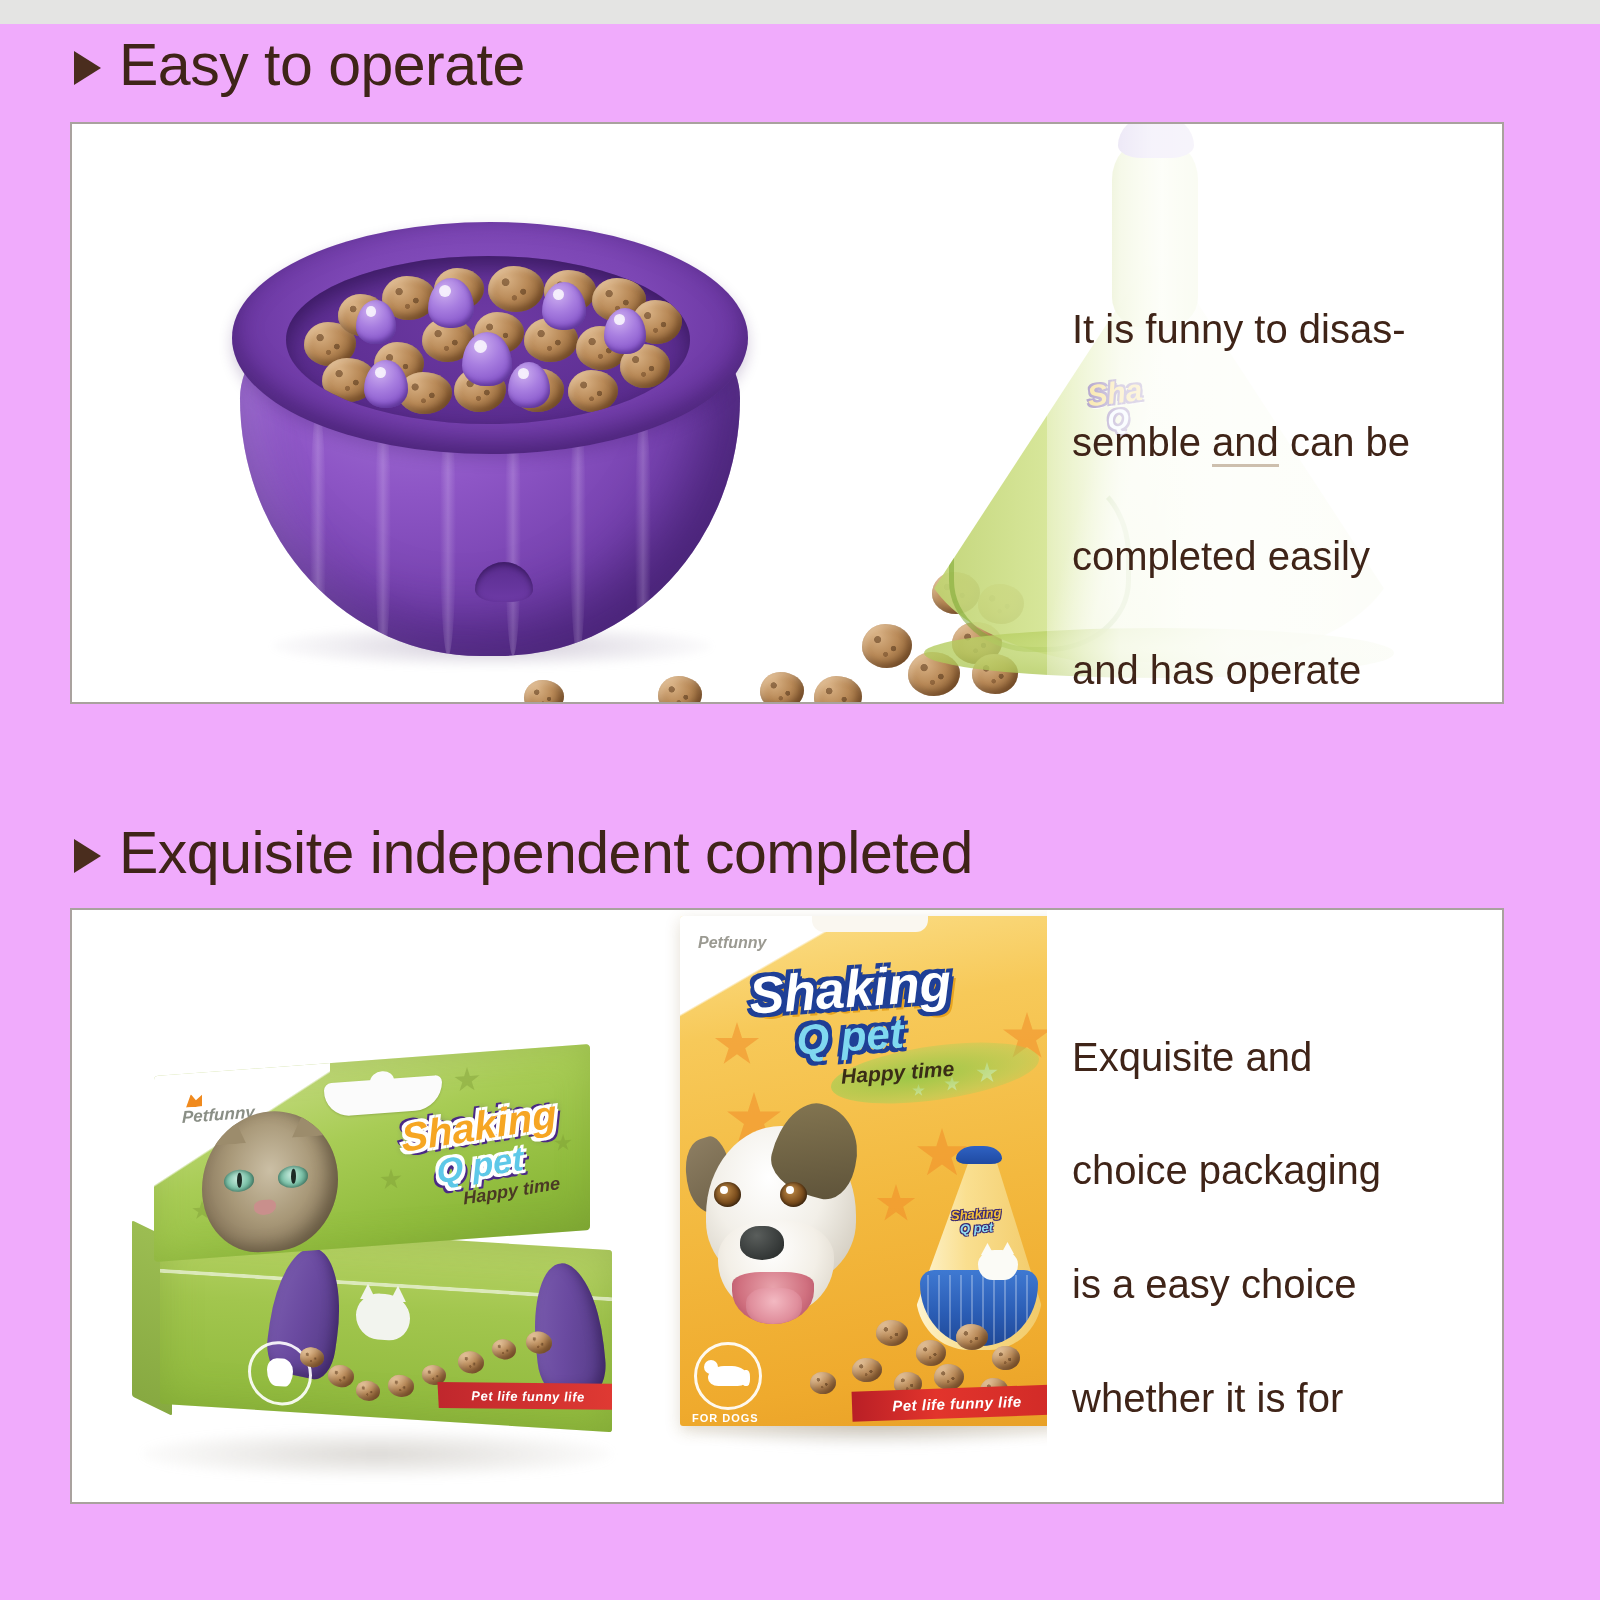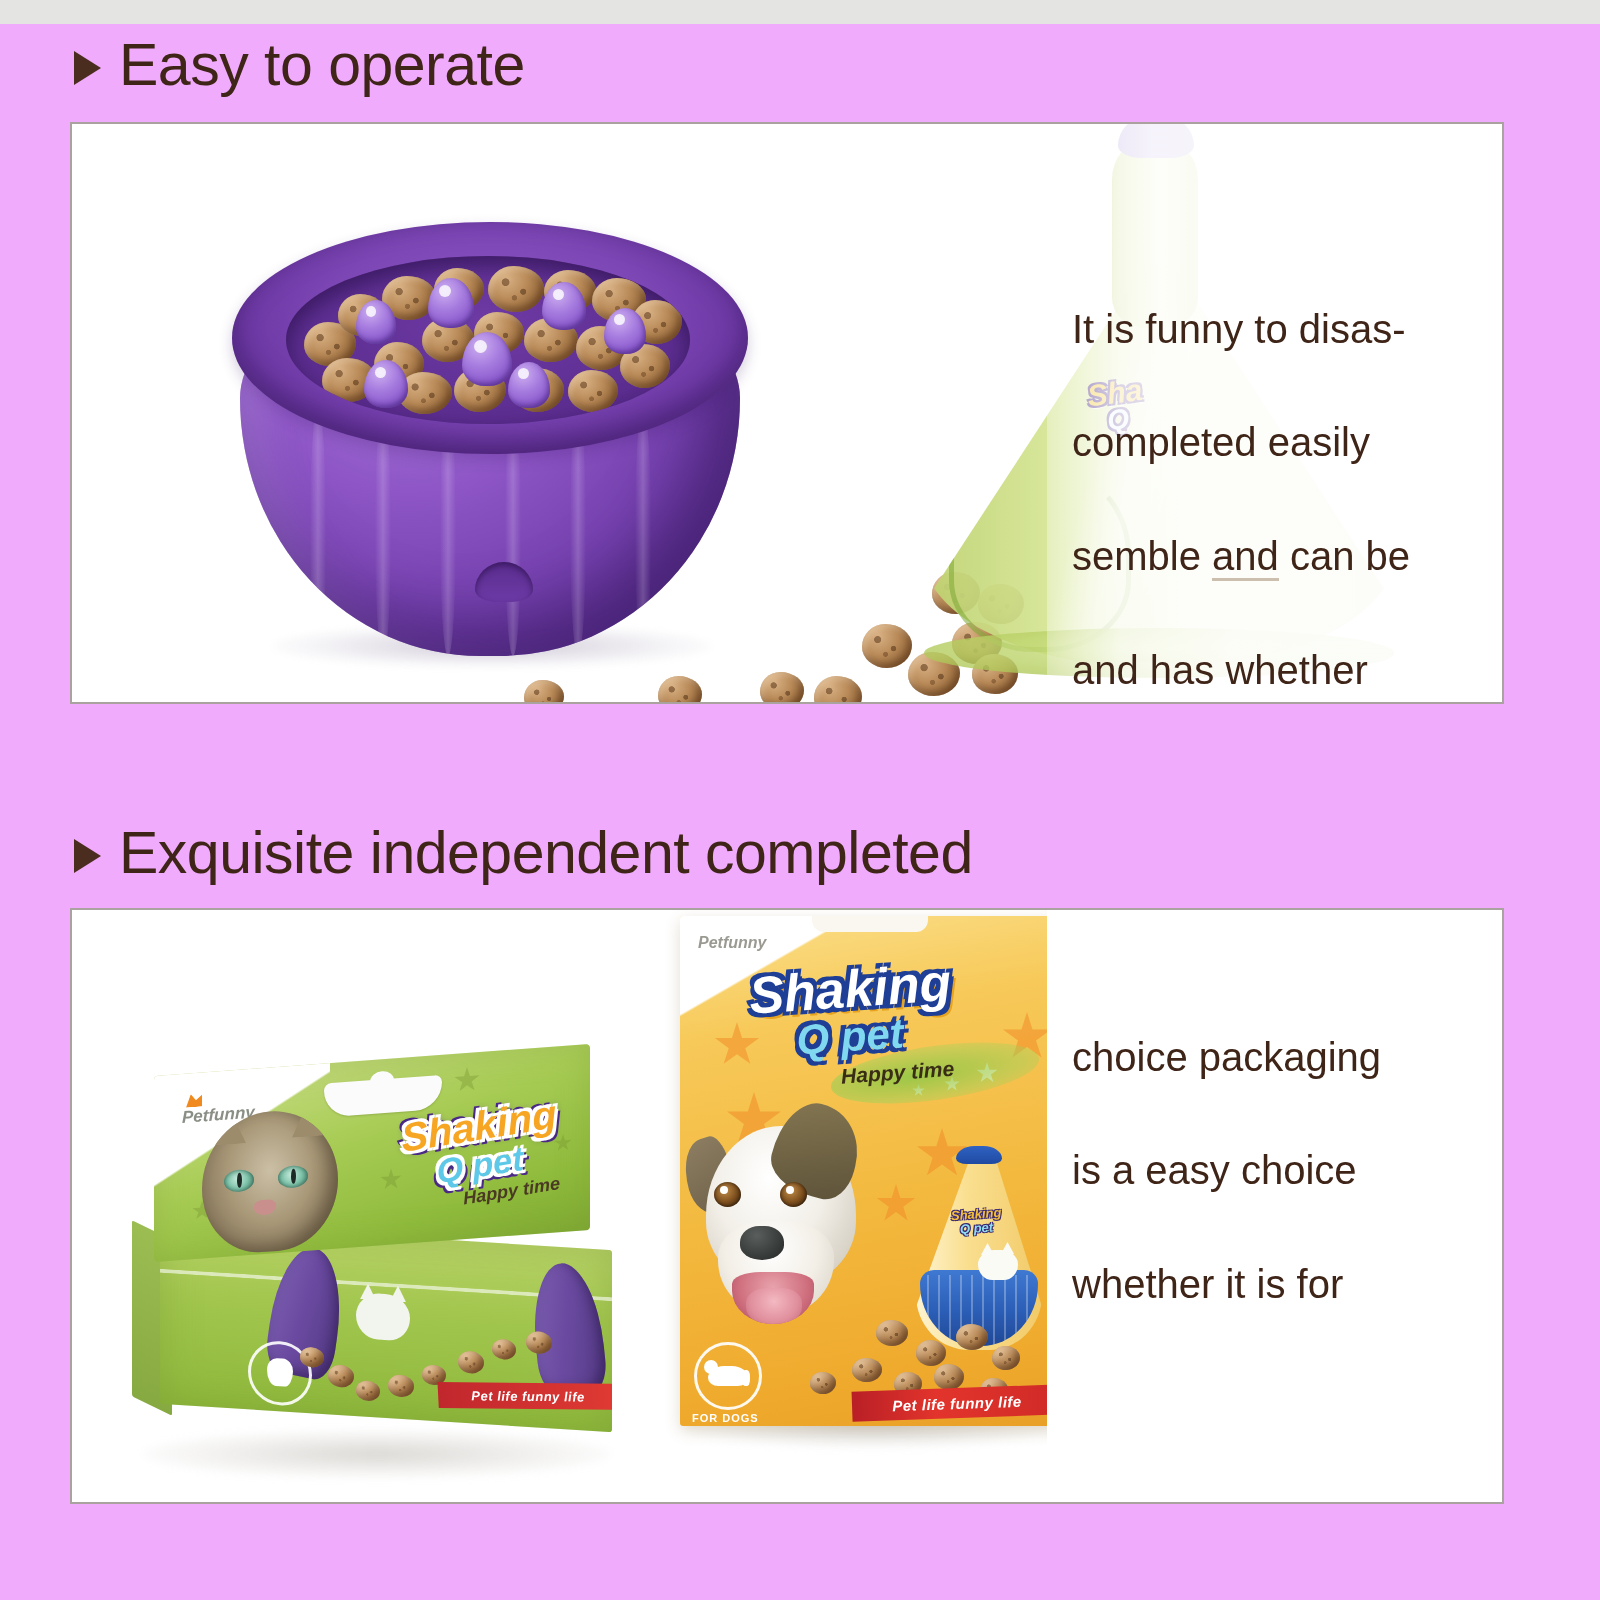--- a/index.html
+++ b/index.html
@@ -543,23 +543,23 @@
         <div class="cone-logo">
           <div class="l1">Sha</div>
           <div class="l2">Q</div>
         </div>
       </div>
 
       <div class="text-wash-1"></div>
 
       <div class="body-copy" id="copy-1">
         <div>It is funny to disas-</div>
+        <div>semble <span class="ul-word">and</span> can be</div>
         <div>completed easily</div>
-        <div>semble <span class="ul-word">and</span> can be</div>
-        <div>and has whether</div>
+        <div>and has operate</div>
         
       </div>
 
     </div>
   </div>
 
   <div class="heading" id="heading-2">
     <span class="tri"></span>
     <span class="htext">Exquisite independent completed</span>
   </div>
@@ -673,20 +673,21 @@
           <div class="dogsil"></div>
         </div>
         <div class="ob-badge-cap">FOR DOGS</div>
 
         <div class="ob-redband">Pet life funny life</div>
       </div>
 
       <div class="text-wash-2"></div>
 
       <div class="body-copy" id="copy-2">
+        <div>Exquisite and</div>
         <div>choice packaging</div>
         <div>is a easy choice</div>
         <div>whether it is for</div>
         
         
       </div>
 
     </div>
   </div>
 

